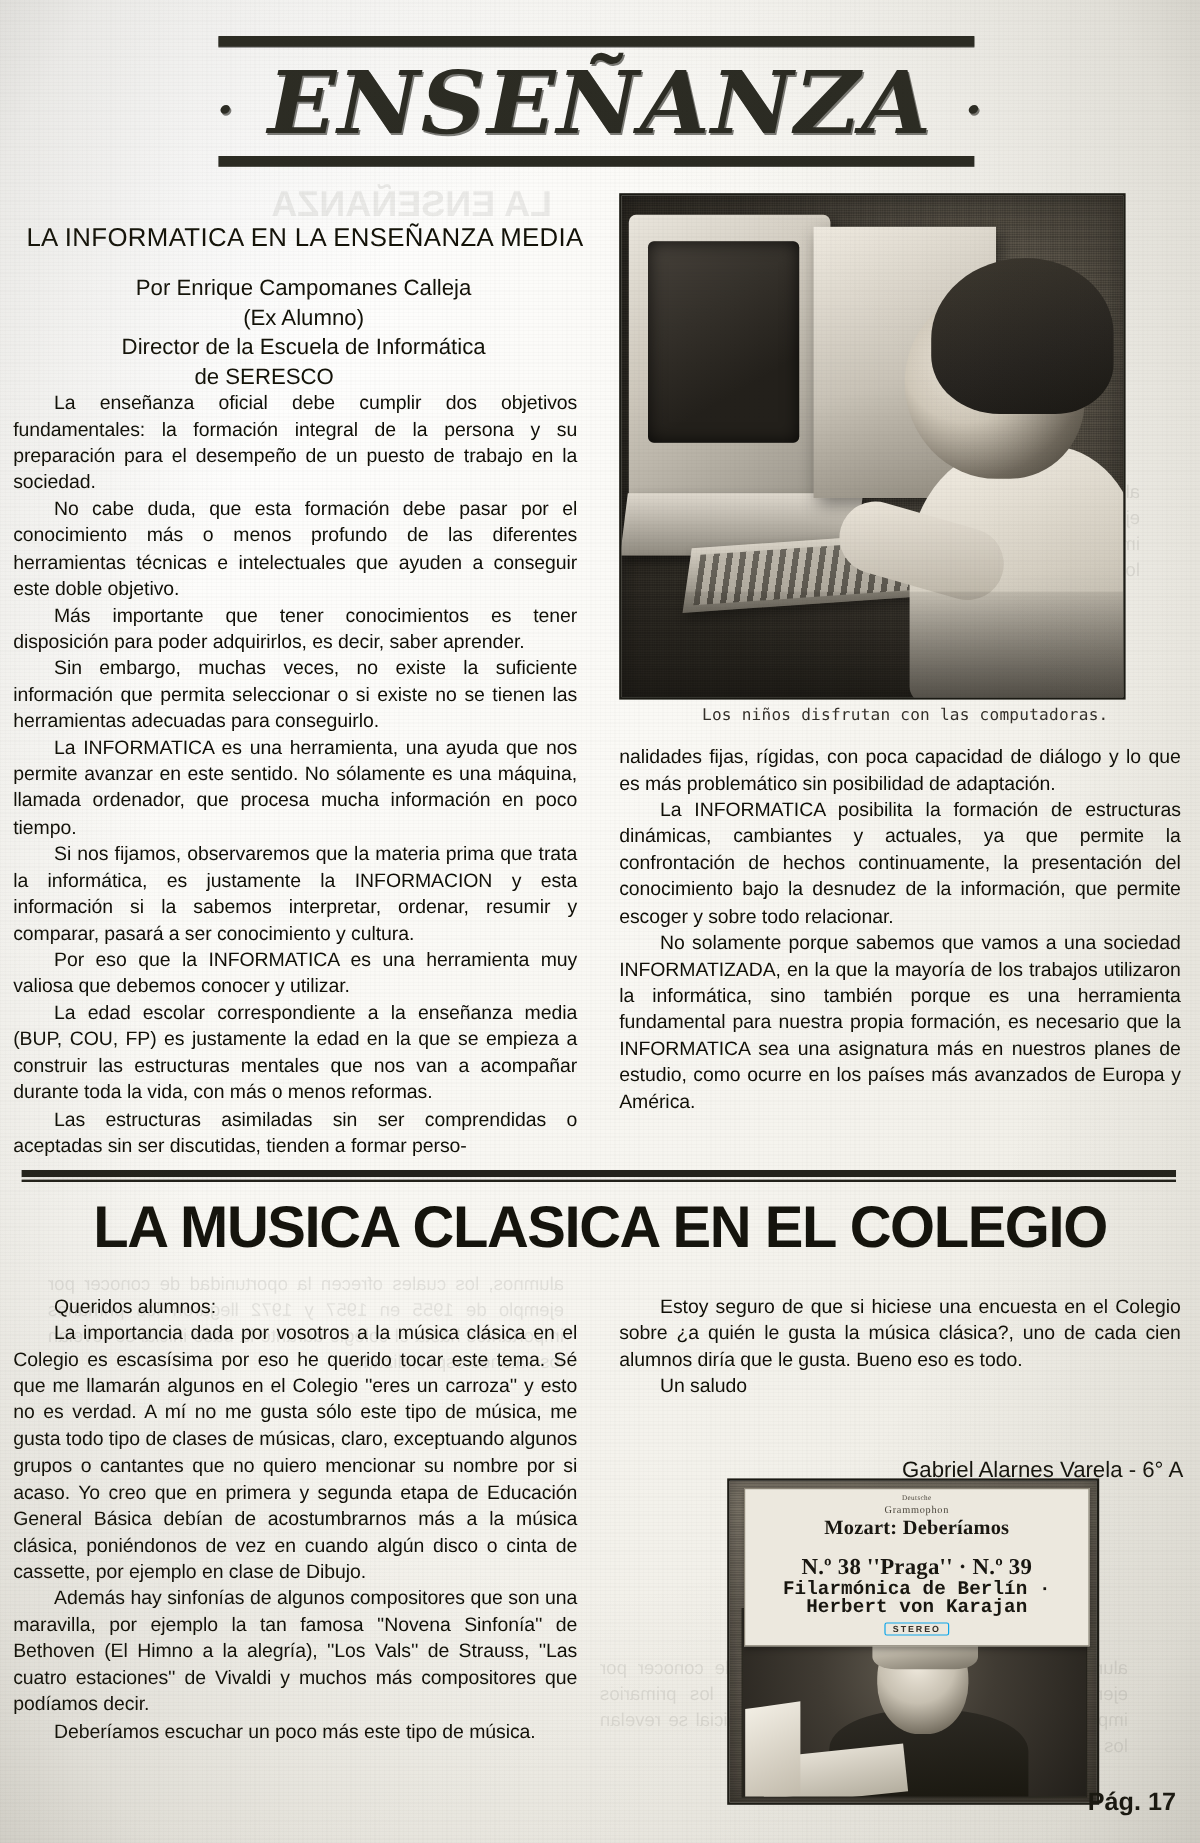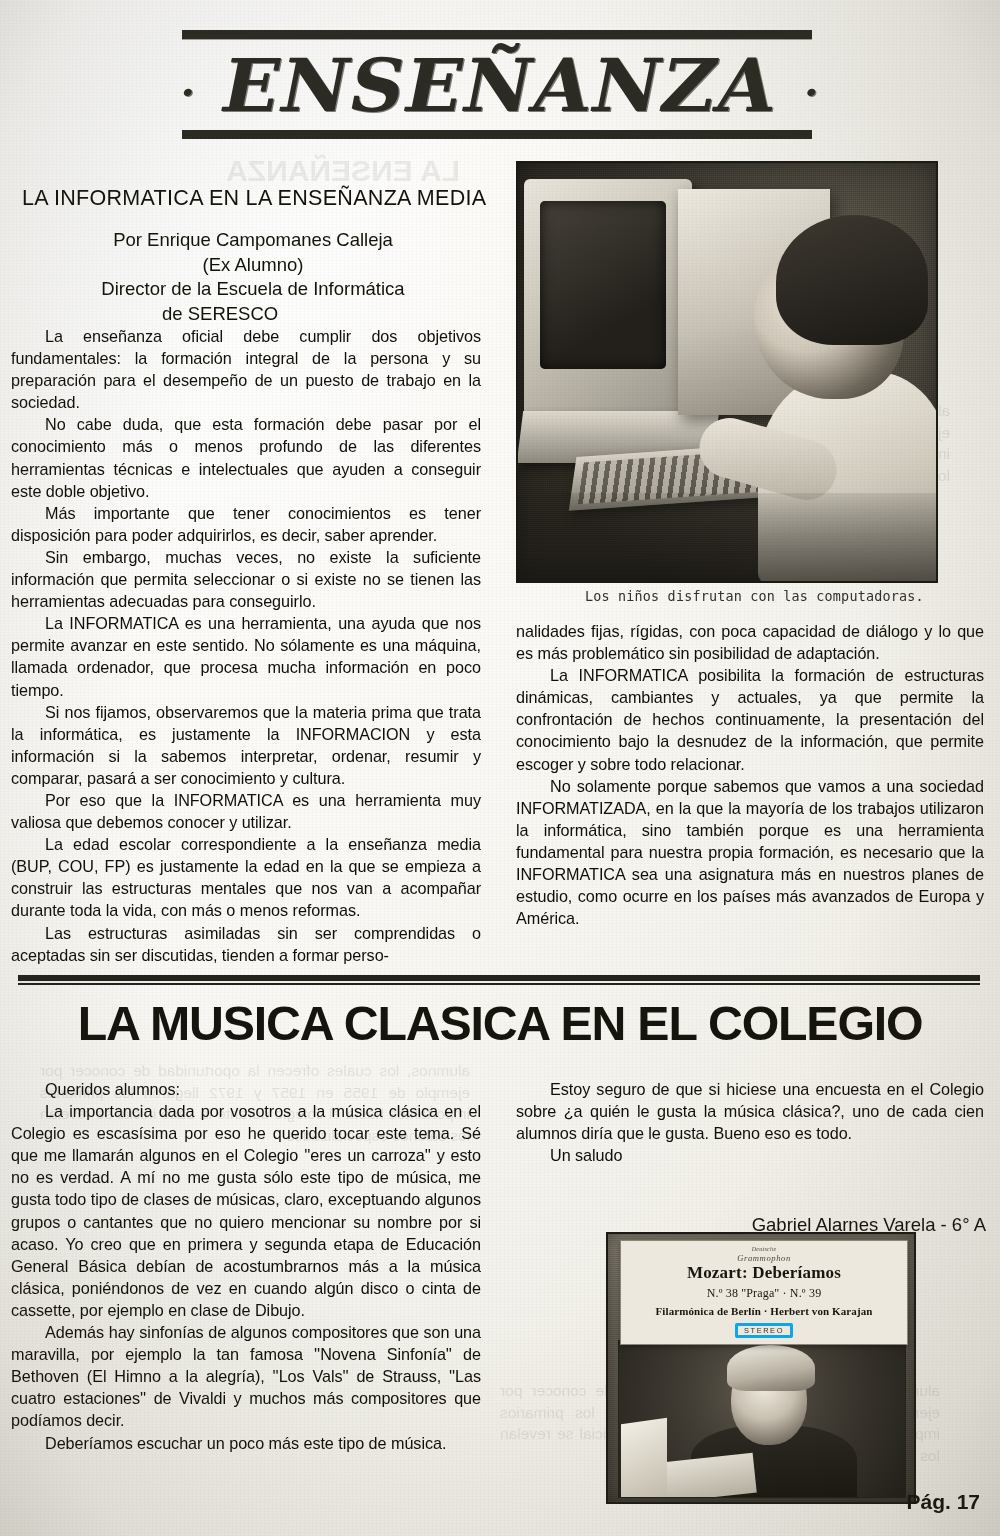--- a/index.html
+++ b/index.html
@@ -227,33 +227,33 @@
     background:#ece8de;
     border:1px solid #8b8577;
     padding:4px 2px 6px;
     text-align:center;
     color:#181610;
     font-family:"Liberation Serif", serif;
     z-index:3;
     box-shadow:0 2px 5px rgba(0,0,0,.35);
   }
   .al-brand{
-    font-size:7.2px;line-height:8.5px;font-style:italic;
+    font-size:7.2px;line-height:8.5px;
     color:#4b463c;letter-spacing:.3px;
   }
   .al-brand .b1{font-size:6px;display:block;}
   .al-brand .b2{font-size:8.6px;display:block;letter-spacing:.6px;}
   .al-t1{font-size:17px;font-weight:700;line-height:21px;letter-spacing:.2px;}
-  .al-t2{font-size:12px;font-weight:400;line-height:21px;letter-spacing:.2px;}
-  .al-t3{font-size:11px;font-weight:700;line-height:15px;letter-spacing:.1px;}
+  .al-t2{font-size:19px;font-weight:700;line-height:21px;letter-spacing:.2px;margin-top:13px;}
+  .al-t3{font-size:16px;font-weight:700;line-height:15px;letter-spacing:.1px;font-family:Liberation Mono, monospace;}
   .al-stereo{
     display:inline-block;margin-top:2px;
     font-family:"Liberation Sans", sans-serif;
-    font-size:7.4px;letter-spacing:1.6px;font-weight:400;
-    border:3px solid #0ea5e9;border-radius:2px;
+    font-size:7.4px;letter-spacing:1.6px;font-weight:700;
+    border:1px solid #0ea5e9;border-radius:2px;
     padding:0 6px;color:#332f28;
   }
   .al-photo{
     position:absolute;left:10px;top:106px;width:286px;height:156px;
     border:1px solid #24221b;
     background:radial-gradient(circle at 48% 32%, #5e584d 0%, #403b33 40%, #221f1a 100%);
     overflow:hidden;
     z-index:2;
   }
   .al-face{

